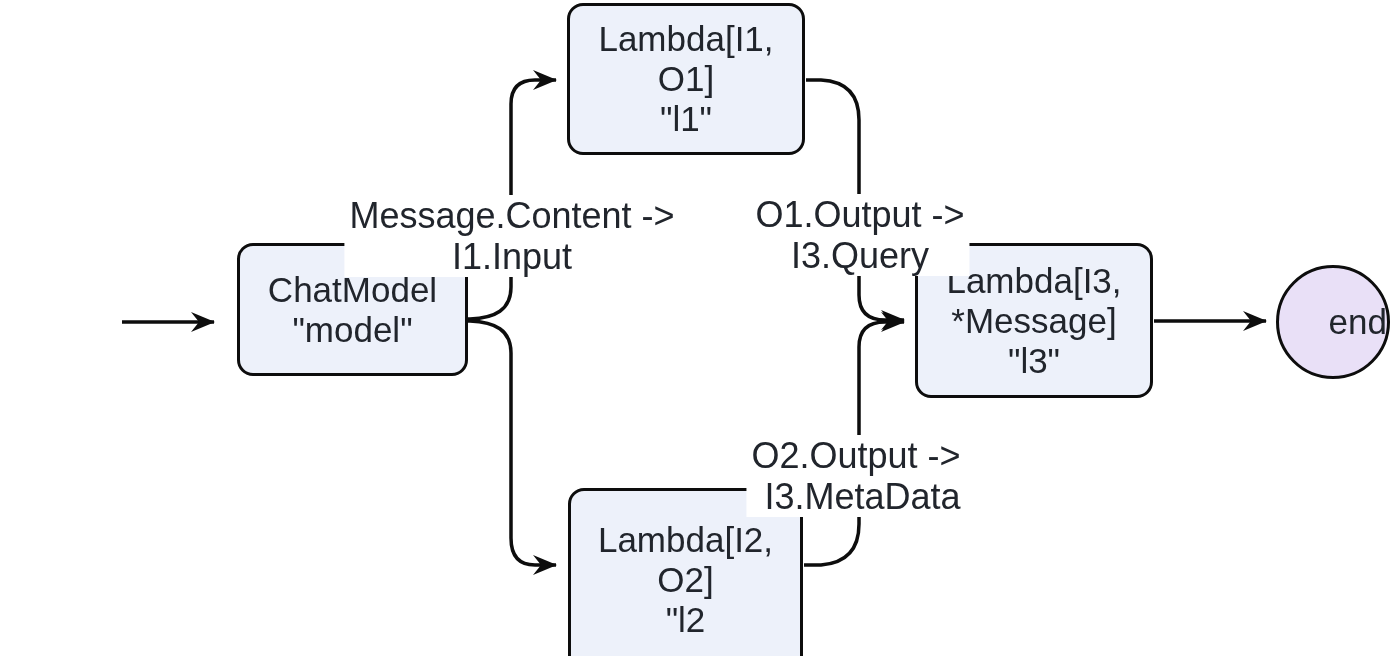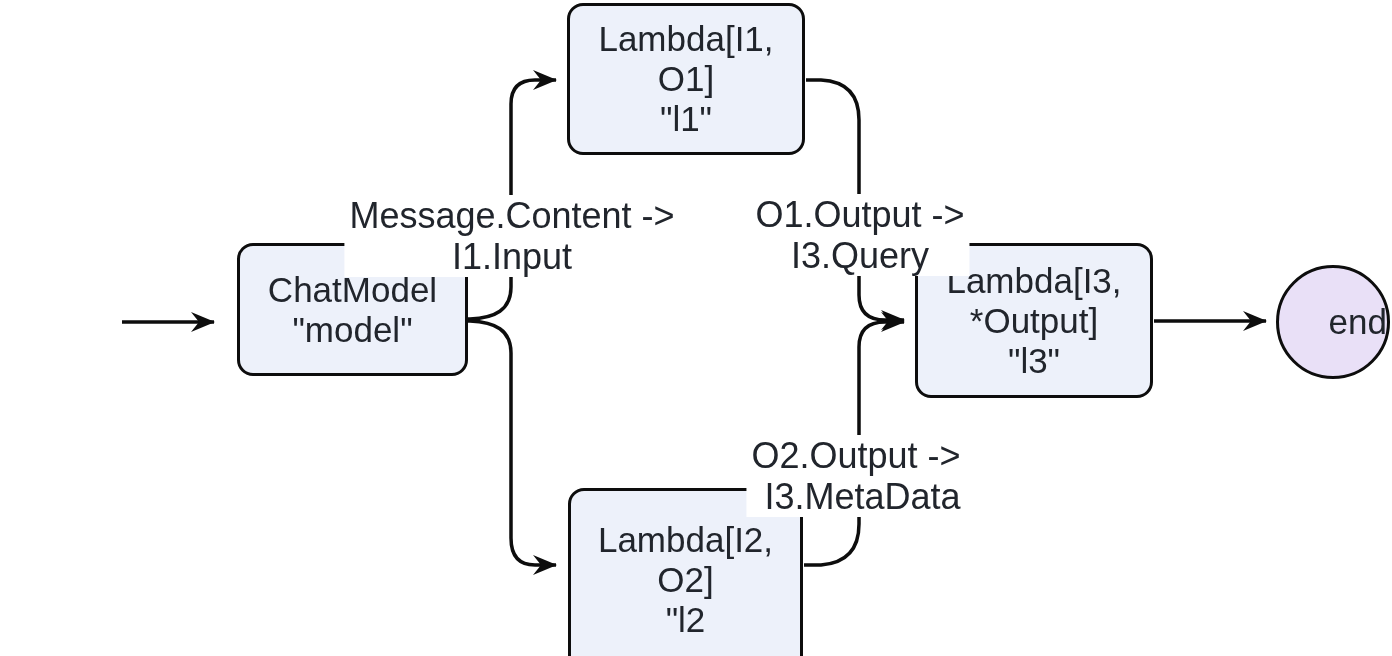--- a/index.html
+++ b/index.html
@@ -92,21 +92,21 @@
 "l1"</span>
   </div>
 
   <div class="node rect" style="left:568px; top:488px; width:235px; height:184px;">
     <span class="node-label">Lambda[I2, O2]
 "l2</span>
   </div>
 
   <div class="node rect" style="left:915px; top:243px; width:238px; height:155px;">
     <span class="node-label">Lambda[I3,
-*Output]
+*Message]
 "l3"</span>
   </div>
 
   <div class="node circle" style="left:1276px; top:265px; width:114px; height:114px;justify-content:flex-end;">
     <span class="node-label">end</span>
   </div>
 
   <div class="edge-label" style="left:512px; top:208px;">Message.Content -&gt;
 I1.Input</div>
 

